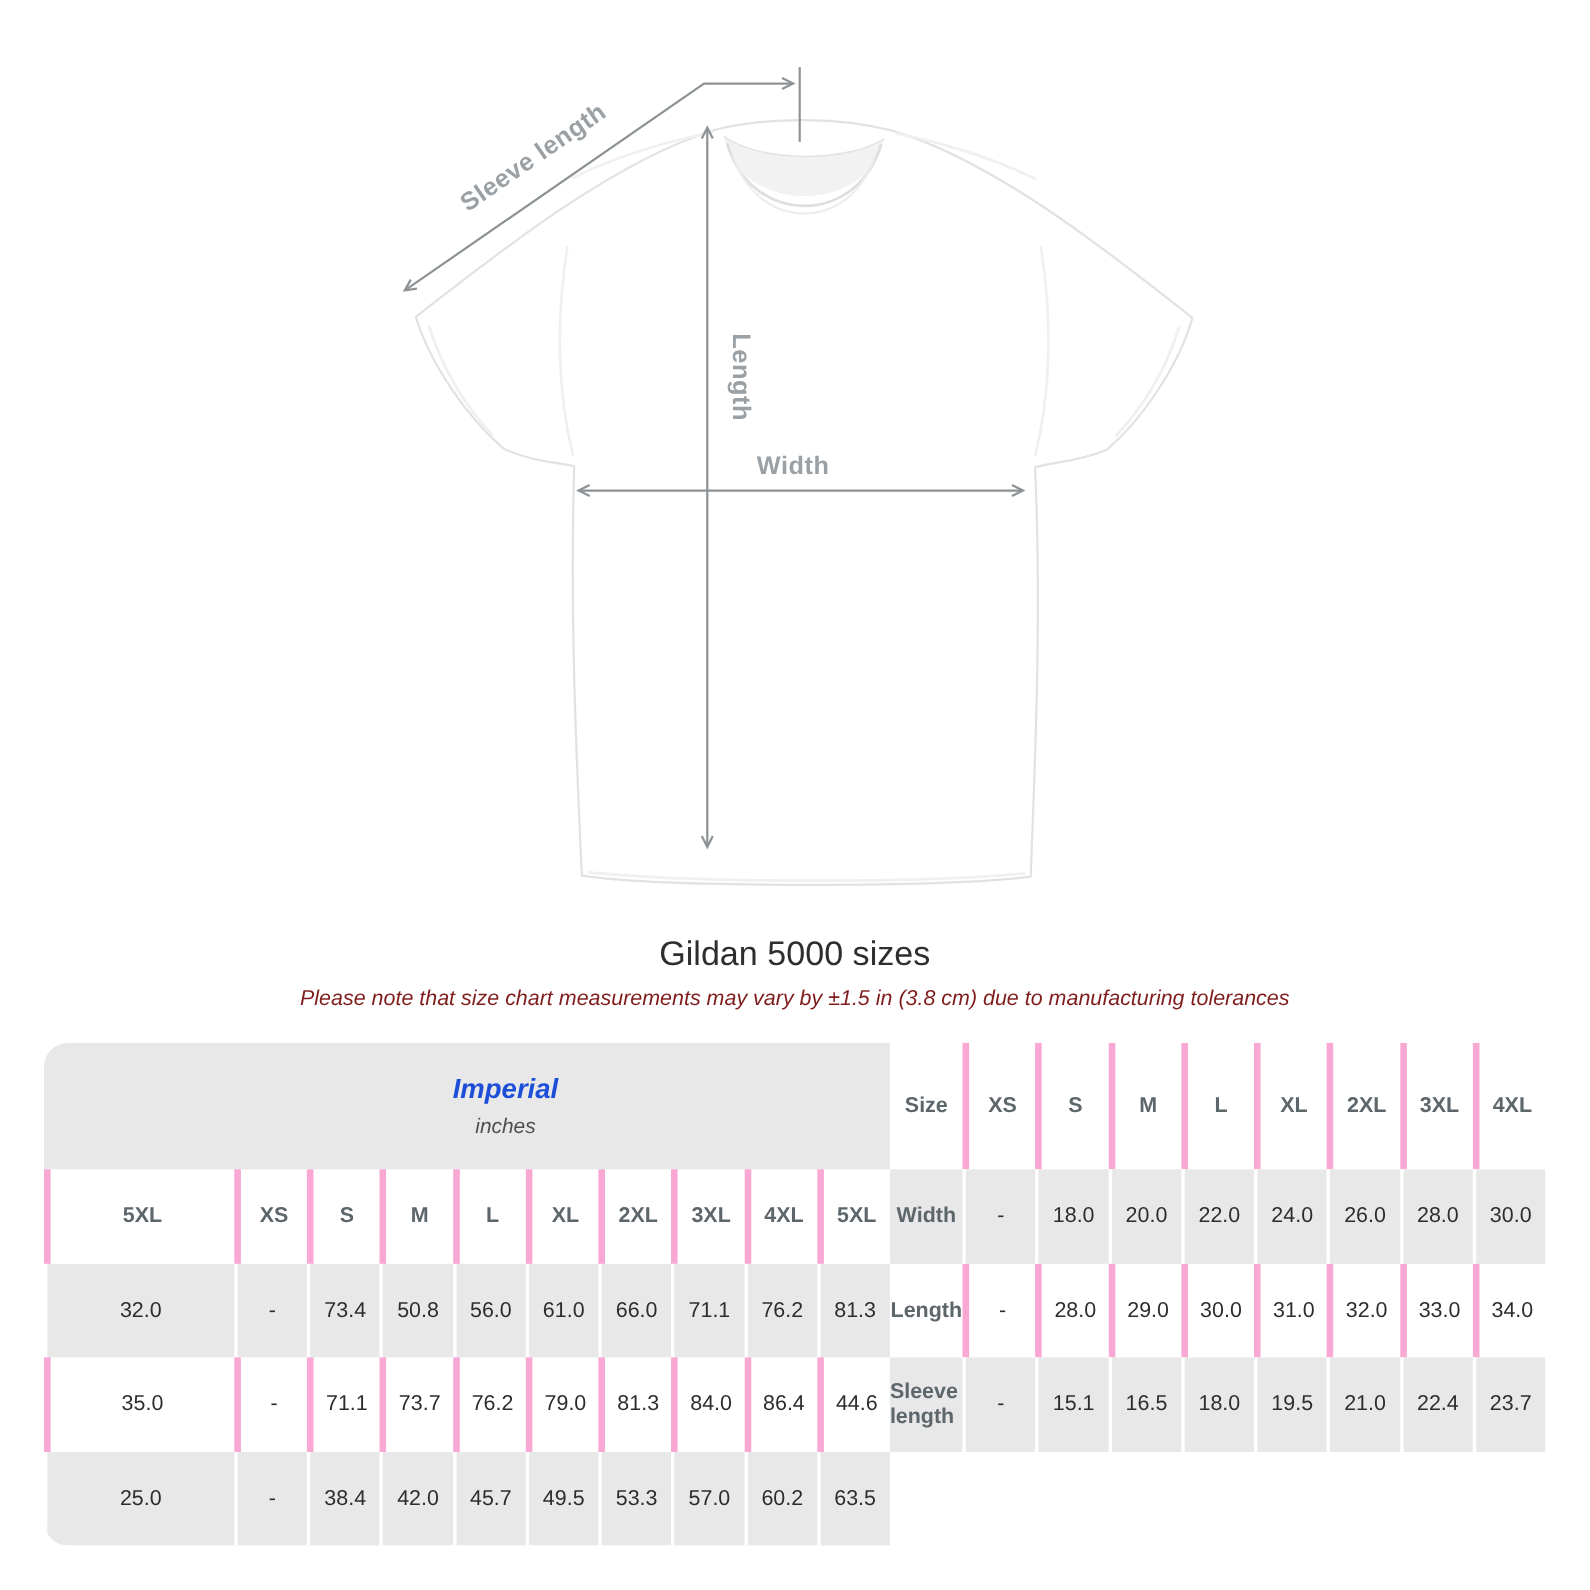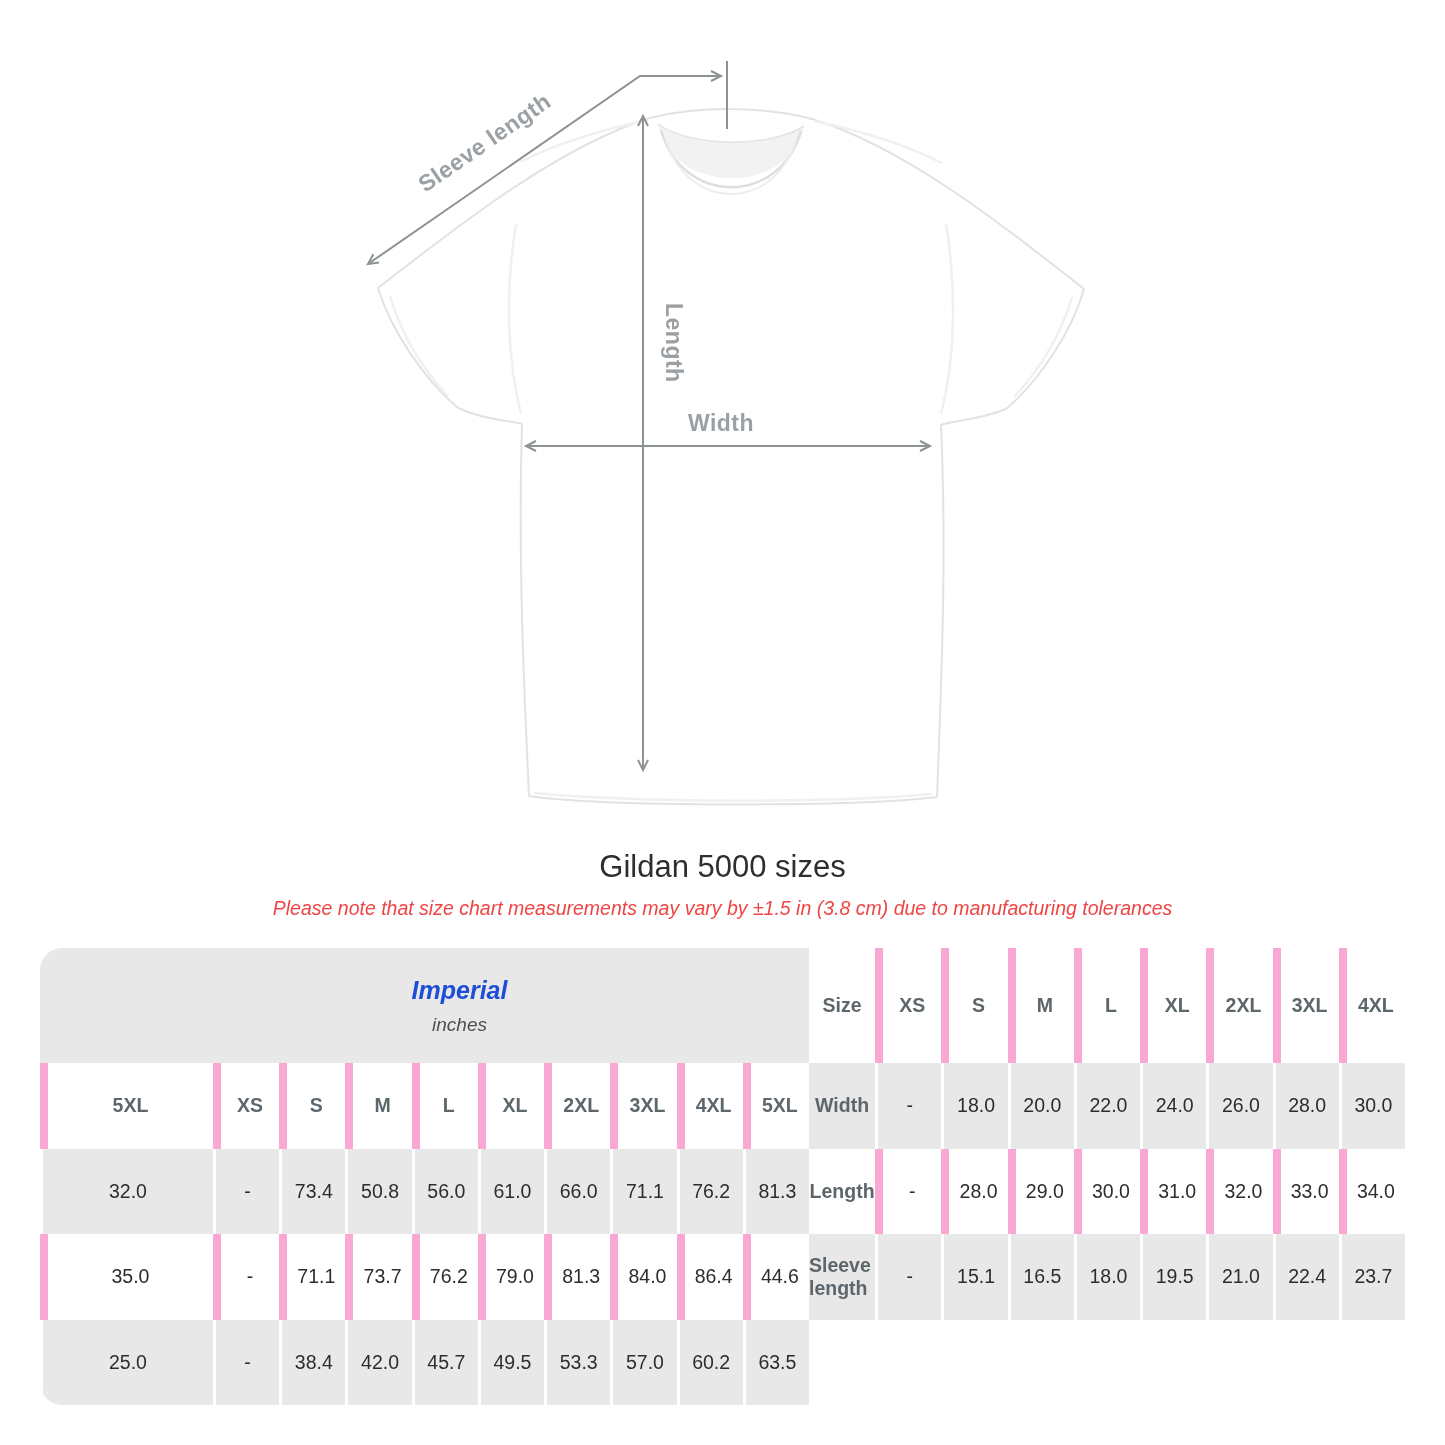--- a/index.html
+++ b/index.html
@@ -8,38 +8,38 @@
 
   
   .shirt-svg{position:absolute;left:330px;top:40px;}
   .anno-label{font-family:"Liberation Sans", sans-serif;font-weight:bold;
               font-size:23px;fill:#9aa0a4;letter-spacing:.5px;}
 
   
   .title{position:absolute;top:849px;left:0;width:100%;text-align:center;
          font-size:31px;font-weight:normal;color:#2e2e2e;}
   .subtitle{position:absolute;top:897px;left:0;width:100%;text-align:center;
-            font-size:19.5px;font-style:italic;color:#ef4444;}
+            font-size:19.5px;font-style:italic;color:#7f1d1d;}
 
   
   .tbl{position:absolute;left:40px;top:948px;width:1365px;height:457px;
        display:grid;grid-template-columns:173px repeat(18,1fr);
        grid-template-rows:115px repeat(4,85.5px);
        border-radius:22px;overflow:hidden;background:#ffffff;}
   .band{background:#e8e8e8;display:flex;flex-direction:column;
         align-items:center;justify-content:center;gap:9px;}
   .band.bi{grid-column:1/11;padding-left:70px;}
   .band.bm{grid-column:11/20;}
   .band .u{font-size:25px;font-weight:bold;font-style:italic;color:#1d4ed8;}
   .band .su{font-size:19px;font-style:italic;color:#4f4f4f;}
   .c{display:flex;align-items:center;justify-content:center;font-size:19.5px;}
   .lab,.sz{font-weight:bold;color:#5d666b;}
   .v{color:#2d2d2d;}
   .g{background:#e8e8e8;}
-  .bw{border-left:8px solid #f9a8d4;}  
+  .bw{border-left:6px solid #f9a8d4;}  
   .bg{border-left:3px solid #ffffff;}  
 </style>
 </head>
 <body>
 
 <svg class="shirt-svg" width="790" height="790" viewBox="330 40 790 790">
   <defs>
     <marker id="arr" markerUnits="userSpaceOnUse" markerWidth="18" markerHeight="18" refX="14" refY="8" orient="auto-start-reverse">
       <path d="M4 3 L14 8 L4 13" fill="none" stroke="#8d9295" stroke-width="2"></path>
     </marker>

